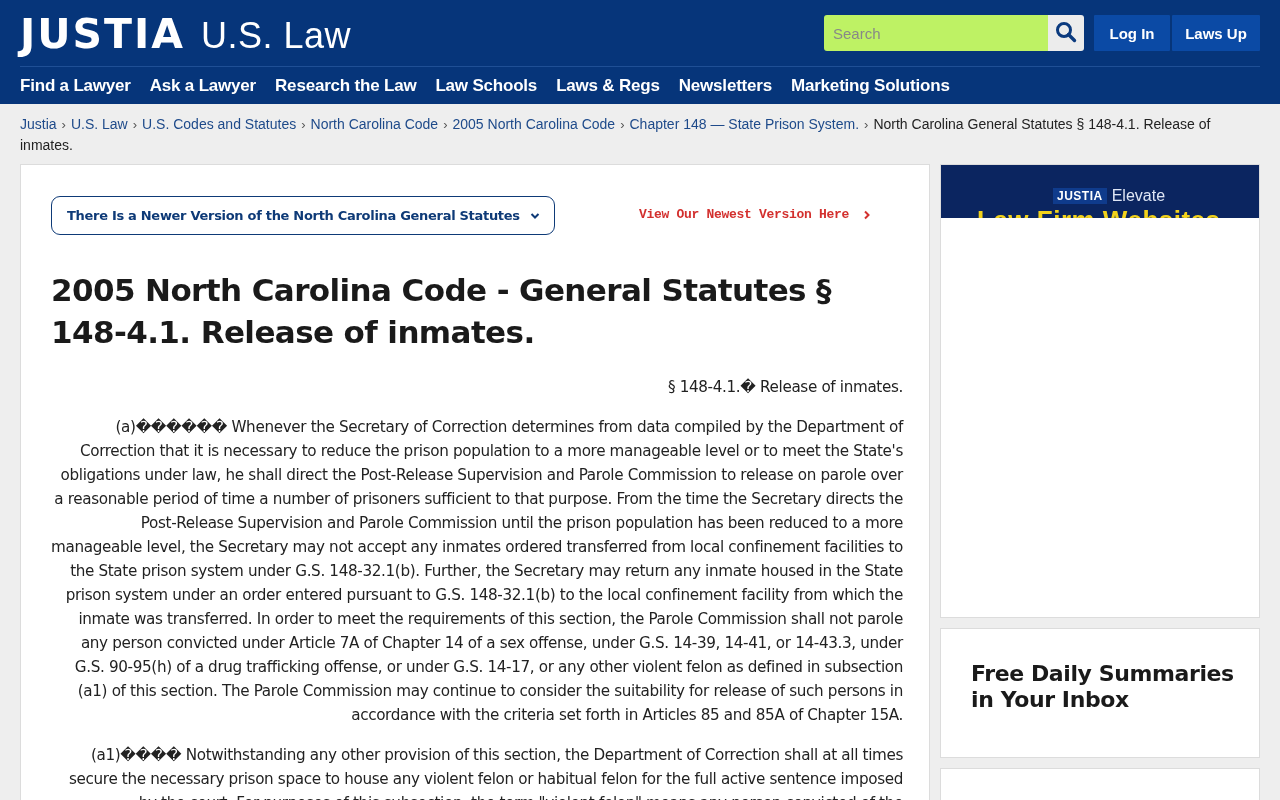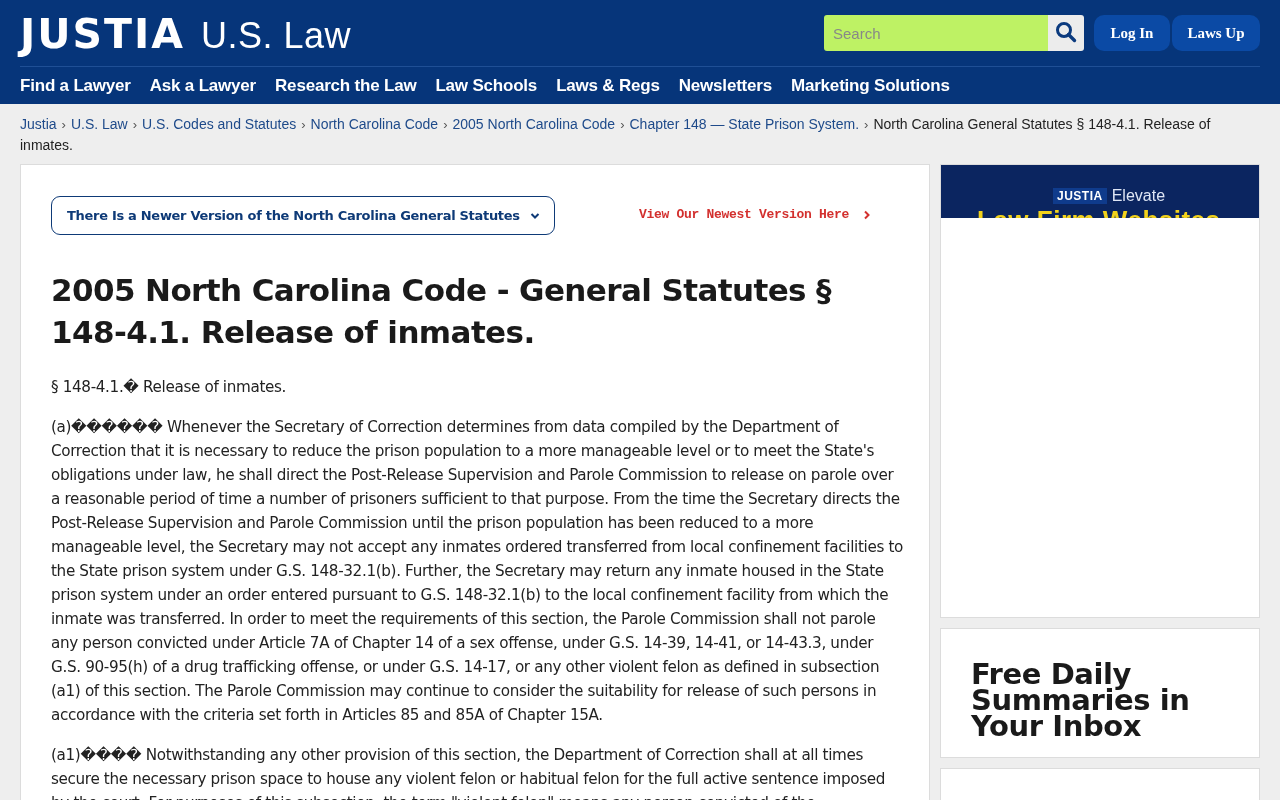--- a/index.html
+++ b/index.html
@@ -8,51 +8,51 @@
 
   
   .header { position: absolute; left: 0; top: 0; width: 1280px; height: 104px; background: #06357a; }
   .logo { position: absolute; left: 20px; top: 12px; height: 44px; display: flex; align-items: baseline; color: #fff; text-decoration: none; }
   .logo-justia { font-family: "DejaVu Sans", sans-serif; font-weight: bold; font-size: 41px; letter-spacing: 2px; line-height: 44px; }
   .logo-uslaw { font-family: "Liberation Sans", sans-serif; font-size: 36px; margin-left: 16px; line-height: 44px; letter-spacing: 0.5px; }
   .search-wrap { position: absolute; left: 824px; top: 15px; width: 260px; height: 36px; display: flex; border-radius: 3px; overflow: hidden; }
   .search-input { width: 224px; height: 36px; border: none; outline: none; padding: 0 9px; font-family: "Liberation Sans", sans-serif; font-size: 15px; color: #333; background: #bef264; }
   .search-input::placeholder { color: #888; }
   .search-btn { width: 36px; height: 36px; background: #ececec; border: none; display: flex; align-items: center; justify-content: center; cursor: pointer; }
-  .auth-btn { position: absolute; top: 15px; height: 36px; background: #0b4aa5; color: #fff; font-weight: bold; font-size: 15px; display: flex; align-items: center; justify-content: center; border-radius: 10px; cursor: pointer; border: none; font-family: Liberation Serif, serif; }
+  .auth-btn { position: absolute; top: 15px; height: 36px; background: #0b4aa5; color: #fff; font-weight: bold; font-size: 15px; display: flex; align-items: center; justify-content: center; border-radius: 1px; cursor: pointer; border: none; font-family: Liberation Sans, sans-serif; }
   .login-btn { left: 1094px; width: 76px; }
   .signup-btn { left: 1172px; width: 88px; }
   .header-divider { position: absolute; left: 20px; top: 66px; width: 1240px; height: 1px; background: #1f4f95; }
   .nav { position: absolute; left: 20px; top: 67px; height: 37px; display: flex; align-items: center; }
   .nav a { color: #fff; font-weight: bold; font-size: 17px; text-decoration: none; margin-right: 19px; letter-spacing: -0.2px; }
 
   
   .breadcrumb { position: absolute; left: 20px; top: 114px; width: 1240px; font-size: 14px; line-height: 20px; color: #222; }
   .breadcrumb a { color: #1e4a8a; text-decoration: none; }
   .breadcrumb .sep { color: #555; margin: 0 5px; font-size: 13px; }
 
   
   .main-card { position: absolute; left: 20px; top: 164px; width: 910px; height: 660px; background: #fff; border: 1px solid #dcdcdc; }
   .newer-box { position: absolute; left: 30px; top: 31px; width: 504px; height: 39px; border: 1px solid #0e3a77; border-radius: 9px; display: flex; align-items: center; padding-left: 15px; color: #0e3a77; font-family: "DejaVu Sans", sans-serif; font-weight: bold; font-size: 13px; letter-spacing: -0.3px; cursor: pointer; }
   .newer-box .chev { margin-left: 10px; display: inline-flex; }
   .newest-link { position: absolute; left: 618px; top: 42px; color: #d3302e; font-family: Liberation Mono, monospace; font-weight: bold; font-size: 13px; letter-spacing: -0.3px; text-decoration: none; display: flex; align-items: center; }
   .newest-link .chev { margin-left: 14px; display: inline-flex; }
   .title { position: absolute; left: 30px; top: 104px; width: 820px; font-family: "DejaVu Sans", sans-serif; font-weight: bold; font-size: 31px; line-height: 42px; color: #1a1a1a; letter-spacing: -0.6px; }
   .body-text { position: absolute; left: 30px; top: 210px; width: 852px; font-family: "DejaVu Sans", sans-serif; font-size: 15.2px; line-height: 24px; color: #222; letter-spacing: -0.35px; }
-  .body-text p { margin-bottom: 16px; }
+  .body-text p { margin-bottom: 16px; text-align: right; }
 
   
   .ad-card { position: absolute; left: 940px; top: 164px; width: 320px; height: 454px; background: #fff; border: 1px solid #dcdcdc; }
   .ad-banner { position: absolute; left: 0; top: 0; width: 318px; height: 53px; background: #0b2560; overflow: hidden; }
   .ad-logo { position: absolute; left: 112px; top: 22px; display: flex; align-items: center; }
   .ad-logo .j { background: #0f3b8c; color: #fff; font-weight: bold; font-size: 12px; padding: 1px 4px; letter-spacing: 0.5px; }
   .ad-logo .e { color: #dfe6f5; font-size: 16px; margin-left: 5px; }
   .ad-headline { position: absolute; left: 36px; top: 40px; color: #f2d21b; font-weight: bold; font-size: 26px; white-space: nowrap; letter-spacing: 0.5px; }
   .summ-card { position: absolute; left: 940px; top: 628px; width: 320px; height: 130px; background: #fff; border: 1px solid #dcdcdc; }
-  .summ-title { position: absolute; left: 30px; top: 32px; width: 270px; font-family: "DejaVu Sans", sans-serif; font-size: 29px; line-height: 26px; color: #1a1a1a; letter-spacing: -0.4px; }
+  .summ-title { position: absolute; left: 30px; top: 32px; width: 270px; font-family: "DejaVu Sans", sans-serif; font-size: 22px; line-height: 26px; color: #1a1a1a; letter-spacing: -0.4px; }
   .next-card { position: absolute; left: 940px; top: 768px; width: 320px; height: 60px; background: #fff; border: 1px solid #dcdcdc; }
 </style>
 </head>
 <body>
 
 <div class="header">
   <a class="logo">
     <span class="logo-justia">JUSTIA</span>
     <span class="logo-uslaw">U.S. Law</span>
   </a>

